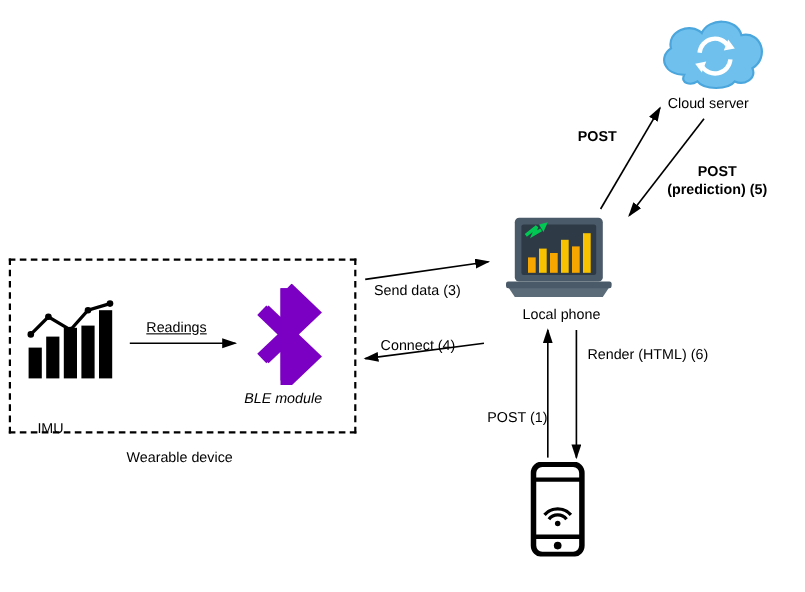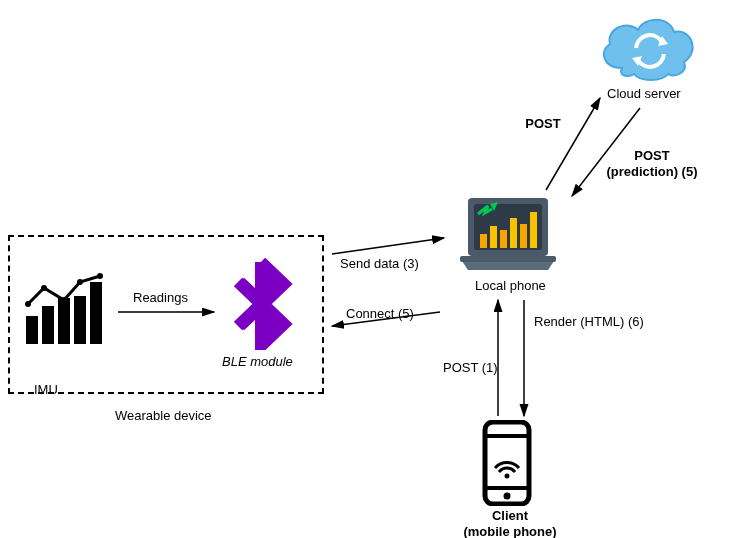--- a/index.html
+++ b/index.html
@@ -101,21 +101,21 @@
       <path d="M35 88 L58 66 L35 46 Z" fill="#7b00c4"></path>
       <line x1="12" y1="24" x2="35" y2="46" stroke="#7b00c4" stroke-width="12"></line>
       <line x1="12" y1="68" x2="35" y2="46" stroke="#7b00c4" stroke-width="12"></line>
       <line x1="35" y1="4" x2="35" y2="88" stroke="#7b00c4" stroke-width="12"></line>
     </svg>
   </div>
   <div class="label" style="left:222px; top:354px;font-style:italic;">BLE module</div>
 
   <div class="label" style="left:115px; top:408px;">Wearable device</div>
 
-  <div class="label" style="left:133px; top:290px;">Readings</div>
+  <div class="label" style="left:133px; top:290px;text-decoration:underline;">Readings</div>
 
   <div class="laptop" style="left:458px; top:196px;">
     <svg width="100" height="78" viewBox="0 0 100 78">
 
       <rect x="10" y="2" width="80" height="58" rx="4" fill="#4a5a68"></rect>
       <rect x="16" y="8" width="68" height="46" rx="2" fill="#2e3b47"></rect>
 
       <rect x="22" y="38" width="7" height="14" fill="#f7a600"></rect>
       <rect x="32" y="30" width="7" height="22" fill="#f9c200"></rect>
       <rect x="42" y="34" width="7" height="18" fill="#f7a600"></rect>
@@ -136,24 +136,20 @@
     <svg width="52" height="86" viewBox="0 0 52 86">
       <rect x="4" y="2" width="44" height="82" rx="8" fill="none" stroke="#000" stroke-width="5"></rect>
       <line x1="4" y1="16" x2="48" y2="16" stroke="#000" stroke-width="4"></line>
       <line x1="4" y1="68" x2="48" y2="68" stroke="#000" stroke-width="4"></line>
       <circle cx="26" cy="76" r="3.5" fill="#000"></circle>
 
       <path d="M14 48 A16 16 0 0 1 38 48" fill="none" stroke="#000" stroke-width="3"></path>
       <path d="M18 52 A10 10 0 0 1 34 52" fill="none" stroke="#000" stroke-width="3"></path>
       <circle cx="26" cy="56" r="2.5" fill="#000"></circle>
     </svg>
-  </div>
-  <div class="label multiline" style="left:460px; top:508px; width:100px; text-align:center;">
-    <span>Client</span><br>
-    <span>(mobile phone)</span>
   </div>
 
   <div class="cloud" style="left:592px; top:12px;">
     <svg width="110" height="72" viewBox="0 0 110 72">
       <path d="M30 56
                C12 56 6 40 18 32
                C14 16 36 8 46 18
                C52 4 78 4 82 20
                C100 16 108 40 92 50
                C96 60 84 66 76 62
@@ -162,22 +158,22 @@
 
       <path d="M44 36 A14 14 0 0 1 70 30" fill="none" stroke="#fff" stroke-width="4"></path>
       <polygon points="70,24 76,32 66,34" fill="#fff"></polygon>
       <path d="M72 42 A14 14 0 0 1 46 48" fill="none" stroke="#fff" stroke-width="4"></path>
       <polygon points="46,54 40,46 50,44" fill="#fff"></polygon>
     </svg>
   </div>
   <div class="label" style="left:607px; top:86px;">Cloud server</div>
 
   <div class="label" style="left:340px; top:256px;">Send data (3)</div>
-  <div class="label" style="left:346px; top:306px;">Connect (5)</div>
-  <div class="label" style="left:443px; top:360px;">POST (1)</div>
+  <div class="label" style="left:346px; top:306px;">Connect (4)</div>
+  <div class="label" style="left:443px; top:372px;">POST (1)</div>
   <div class="label" style="left:534px; top:314px;text-align:center;">Render (HTML) (6)</div>
 
   <div class="label multiline" style="left:478px; top:116px; width:130px; text-align:center;">
     <span>POST</span><br>
   </div>
   <div class="label multiline" style="left:602px; top:148px; width:100px; text-align:center;">
     <span>POST</span><br>
     <span>(prediction) (5)</span>
   </div>
 

